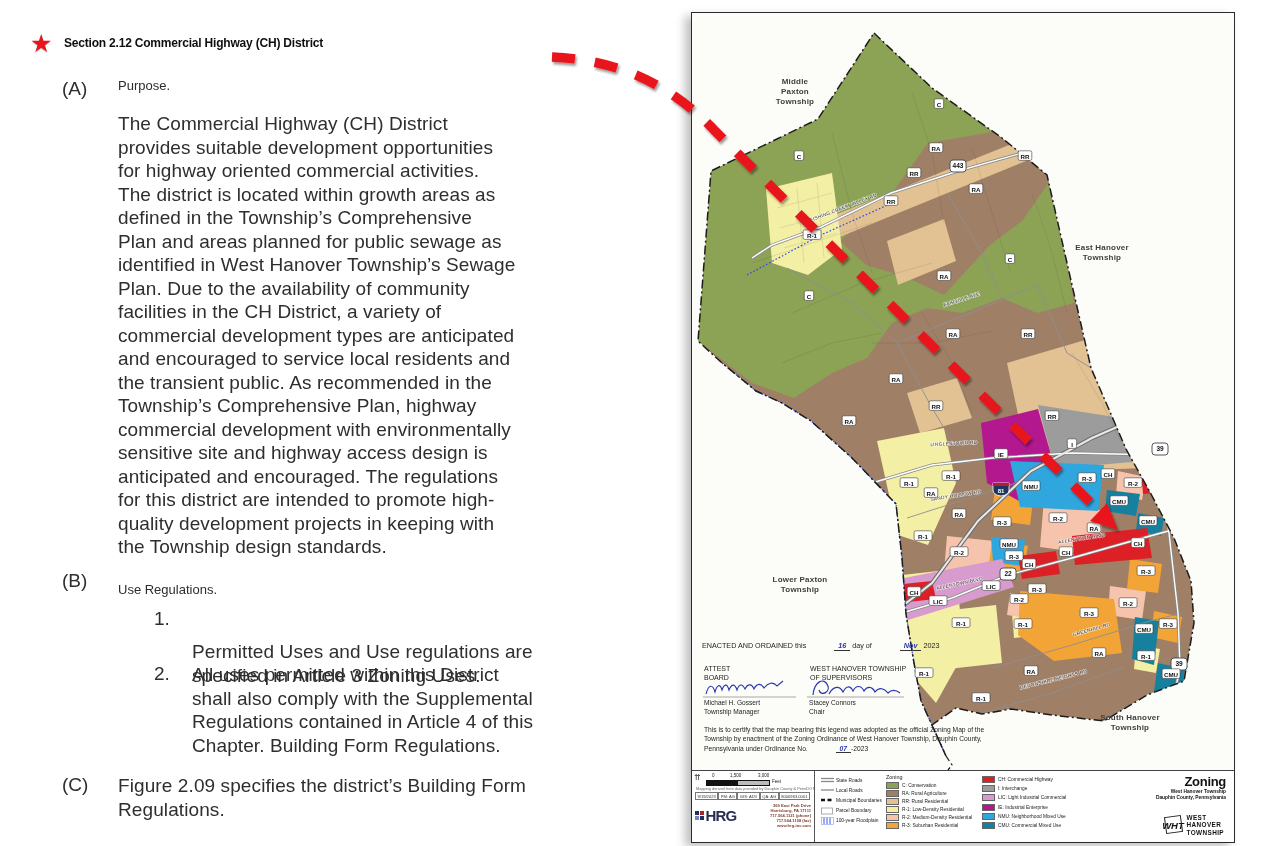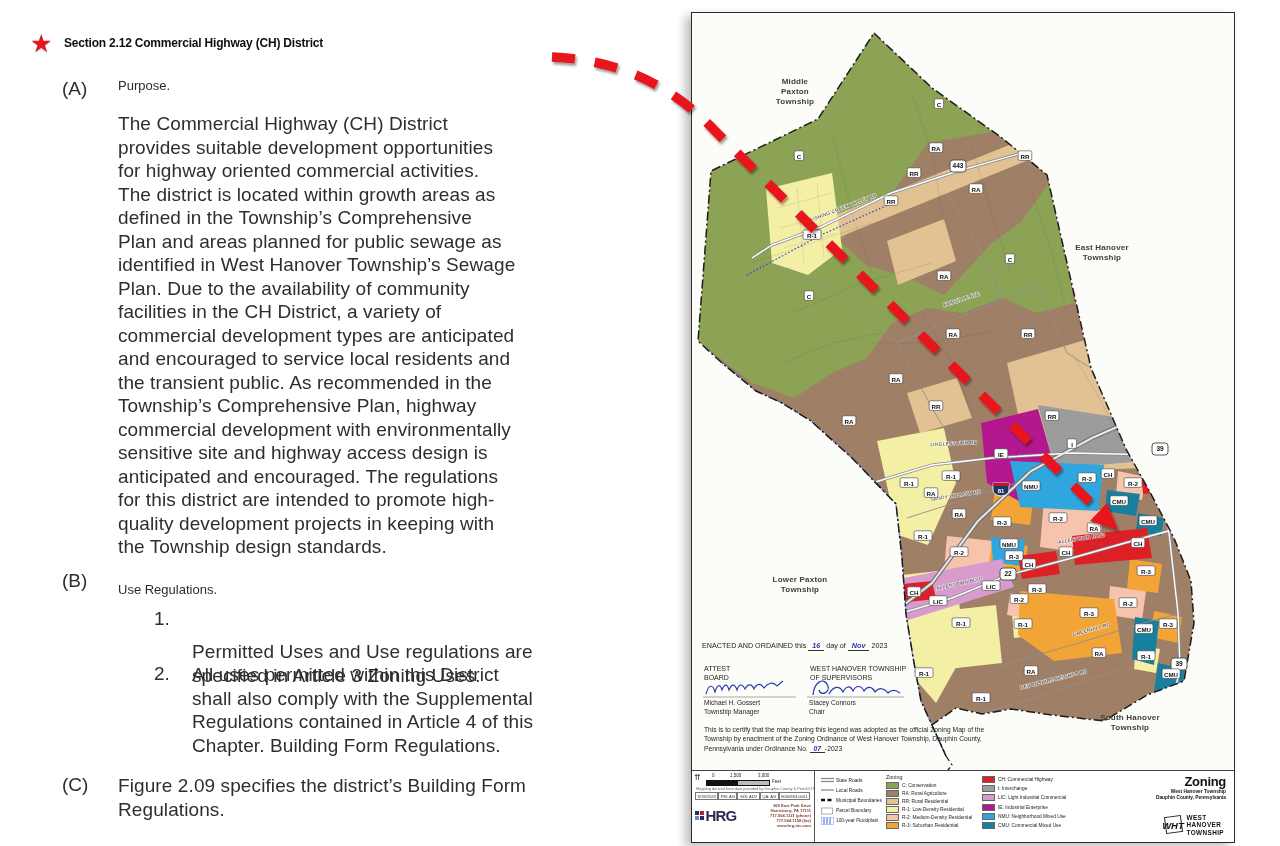--- a/index.html
+++ b/index.html
@@ -11,21 +11,21 @@
   .marker{position:absolute;font-size:19px;color:#2d2d2d;}
   .sec-title{position:absolute;font-size:13px;color:#2d2d2d;}
   .body-text{position:absolute;font-size:19px;line-height:23.5px;color:#2e2e2e;white-space:pre-line;letter-spacing:0.1px;}
   
   .map-page{position:absolute;left:691px;top:12px;width:542px;height:829px;background:#fcfcf8;
             border:1.5px solid #2b2b2b;box-shadow:-6px 4px 9px rgba(0,0,0,.25);}
   .mapsvg{position:absolute;left:0;top:0;}
   .nbr{position:absolute;font-size:8px;font-weight:bold;color:#3e3e3e;text-align:center;
        white-space:pre-line;line-height:1.25;letter-spacing:.2px;}
   .enacted{position:absolute;left:10px;top:628px;font-size:7.2px;color:#1d1d1d;white-space:nowrap;}
-  .hand{color:#2737b0;font-style:italic;font-weight:bold;padding:0 4px;border-bottom:.8px solid #333;}
+  .hand{color:#2737b0;font-style:italic;font-weight:bold;padding:0 4px;border-bottom:.8px solid #333;margin-left:26px;}
   .attest{position:absolute;left:12px;top:651px;font-size:7px;line-height:1.35;color:#1d1d1d;white-space:pre-line;}
   .sup{position:absolute;left:118px;top:651px;font-size:7px;line-height:1.35;color:#1d1d1d;white-space:pre-line;}
   .signame{position:absolute;font-size:6.6px;line-height:1.3;color:#1d1d1d;}
   .cert{position:absolute;left:12px;top:712px;width:308px;font-size:6.7px;line-height:1.4;color:#1d1d1d;}
   
   .legend{position:absolute;left:0;right:0;bottom:0;height:71px;border-top:1.2px solid #444;background:#fff;}
   .lblock{position:absolute;left:0;top:0;bottom:0;width:122px;border-right:1.2px solid #555;}
   .ticks{position:absolute;top:2px;left:8px;width:100px;height:6px;font-size:4.5px;color:#222;}
   .ticks span{position:absolute;top:0;}
   .sbar{position:absolute;top:9px;left:14px;width:62px;height:3.5px;

